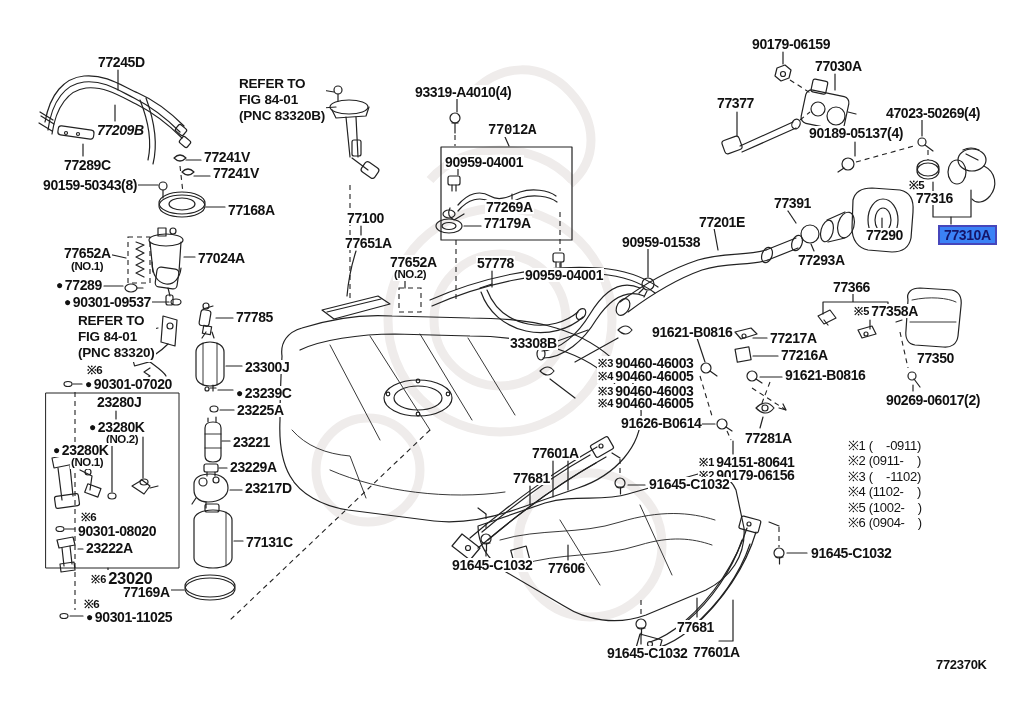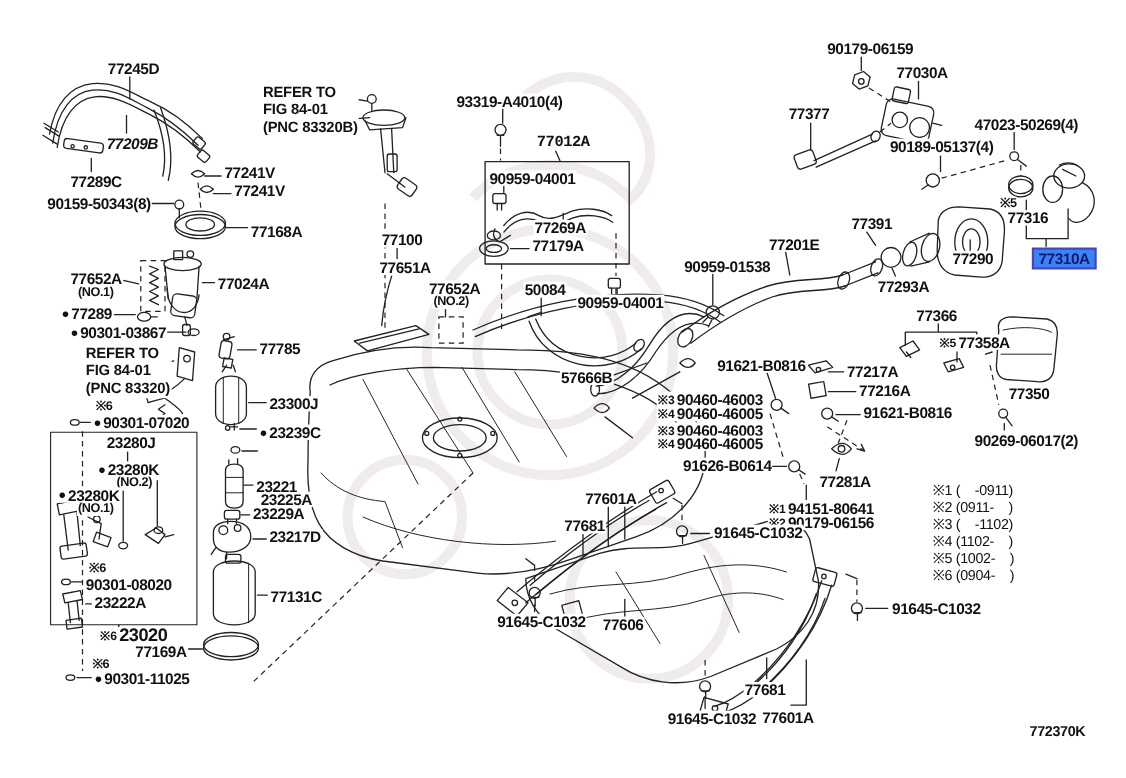--- a/index.html
+++ b/index.html
@@ -381,53 +381,53 @@
 (PNC 83320B)</span></div>
       <div class="label" style="left: 414px; top: 85px;"><span class="main">93319-A4010(4)</span></div>
       <div class="label" style="left: 487px; top: 123px; font-family: Liberation Mono, monospace;"><span class="main">77012A</span></div>
       <div class="label" style="left: 444px; top: 155px;"><span class="main">90959-04001</span></div>
       <div class="label" style="left: 485px; top: 200px;"><span class="main">77269A</span></div>
       <div class="label" style="left: 483px; top: 216px;"><span class="main">77179A</span></div>
       <div class="label" style="left: 346px; top: 211px;"><span class="main">77100</span></div>
       <div class="label" style="left: 344px; top: 236px;"><span class="main">77651A</span></div>
       <div class="label" style="left: 389px; top: 255px;"><span class="main">77652A</span></div>
       <div class="label small" style="left: 393px; top: 269px;"><span class="main">(NO.2)</span></div>
-      <div class="label" style="left: 476px; top: 256px;"><span class="main">50084</span></div>
+      <div class="label" style="left: 476px; top: 256px;"><span class="main">57778</span></div>
       <div class="label" style="left: 524px; top: 268px;"><span class="main">90959-04001</span></div>
       <div class="label" style="left: 63px; top: 246px;"><span class="main">77652A</span></div>
       <div class="label small" style="left: 70px; top: 261px;"><span class="main">(NO.1)</span></div>
       <div class="label" style="left: 55px; top: 278px;"><span class="bul">●</span><span class="main">77289</span></div>
-      <div class="label" style="left: 63px; top: 295px;"><span class="bul">●</span><span class="main">90301-03867</span></div>
+      <div class="label" style="left: 63px; top: 295px;"><span class="bul">●</span><span class="main">90301-09537</span></div>
       <div class="label" style="left: 197px; top: 251px;"><span class="main">77024A</span></div>
       <div class="label refer" style="left: 77px; top: 313px;"><span class="main">REFER TO
 FIG 84-01
 (PNC 83320)</span></div>
       <div class="label small" style="left: 86px; top: 365px;"><span class="main">※6</span></div>
       <div class="label" style="left: 84px; top: 377px;"><span class="bul">●</span><span class="main">90301-07020</span></div>
       <div class="label" style="left: 235px; top: 310px;"><span class="main">77785</span></div>
       <div class="label" style="left: 244px; top: 360px;"><span class="main">23300J</span></div>
       <div class="label" style="left: 235px; top: 386px;"><span class="bul">●</span><span class="main">23239C</span></div>
-      <div class="label" style="left: 236px; top: 403px; margin-top: 44px;"><span class="main">23225A</span></div>
+      <div class="label" style="left: 236px; top: 403px;"><span class="main">23225A</span></div>
       <div class="label" style="left: 232px; top: 435px;"><span class="main">23221</span></div>
       <div class="label" style="left: 229px; top: 460px;"><span class="main">23229A</span></div>
       <div class="label" style="left: 244px; top: 481px;"><span class="main">23217D</span></div>
       <div class="label" style="left: 245px; top: 535px;"><span class="main">77131C</span></div>
       <div class="label" style="left: 96px; top: 395px;"><span class="main">23280J</span></div>
       <div class="label" style="left: 88px; top: 420px;"><span class="bul">●</span><span class="main">23280K</span></div>
       <div class="label small" style="left: 105px; top: 434px;"><span class="main">(NO.2)</span></div>
       <div class="label" style="left: 52px; top: 443px;"><span class="bul">●</span><span class="main">23280K</span></div>
       <div class="label small" style="left: 70px; top: 457px;"><span class="main">(NO.1)</span></div>
       <div class="label small" style="left: 80px; top: 512px;"><span class="main">※6</span></div>
       <div class="label" style="left: 77px; top: 524px;"><span class="main">90301-08020</span></div>
       <div class="label" style="left: 85px; top: 541px;"><span class="main">23222A</span></div>
       <div class="label big" style="left: 90px; top: 570px;"><span class="pfx">※6</span><span class="main">23020</span></div>
       <div class="label" style="left: 122px; top: 585px;"><span class="main">77169A</span></div>
       <div class="label small" style="left: 83px; top: 599px;"><span class="main">※6</span></div>
       <div class="label" style="left: 85px; top: 610px;"><span class="bul">●</span><span class="main">90301-11025</span></div>
-      <div class="label" style="left: 509px; top: 336px;"><span class="main">57666B</span></div>
+      <div class="label" style="left: 509px; top: 336px;"><span class="main">33308B</span></div>
       <div class="label" style="left: 597px; top: 356px;"><span class="pfx">※3</span><span class="main">90460-46003</span></div>
       <div class="label" style="left: 597px; top: 369px;"><span class="pfx">※4</span><span class="main">90460-46005</span></div>
       <div class="label" style="left: 597px; top: 384px;"><span class="pfx">※3</span><span class="main">90460-46003</span></div>
       <div class="label" style="left: 597px; top: 396px;"><span class="pfx">※4</span><span class="main">90460-46005</span></div>
       <div class="label" style="left: 651px; top: 325px;"><span class="main">91621-B0816</span></div>
       <div class="label" style="left: 620px; top: 416px;"><span class="main">91626-B0614</span></div>
       <div class="label" style="left: 531px; top: 446px;"><span class="main">77601A</span></div>
       <div class="label" style="left: 512px; top: 471px;"><span class="main">77681</span></div>
       <div class="label" style="left: 451px; top: 558px;"><span class="main">91645-C1032</span></div>
       <div class="label" style="left: 547px; top: 561px;"><span class="main">77606</span></div>

